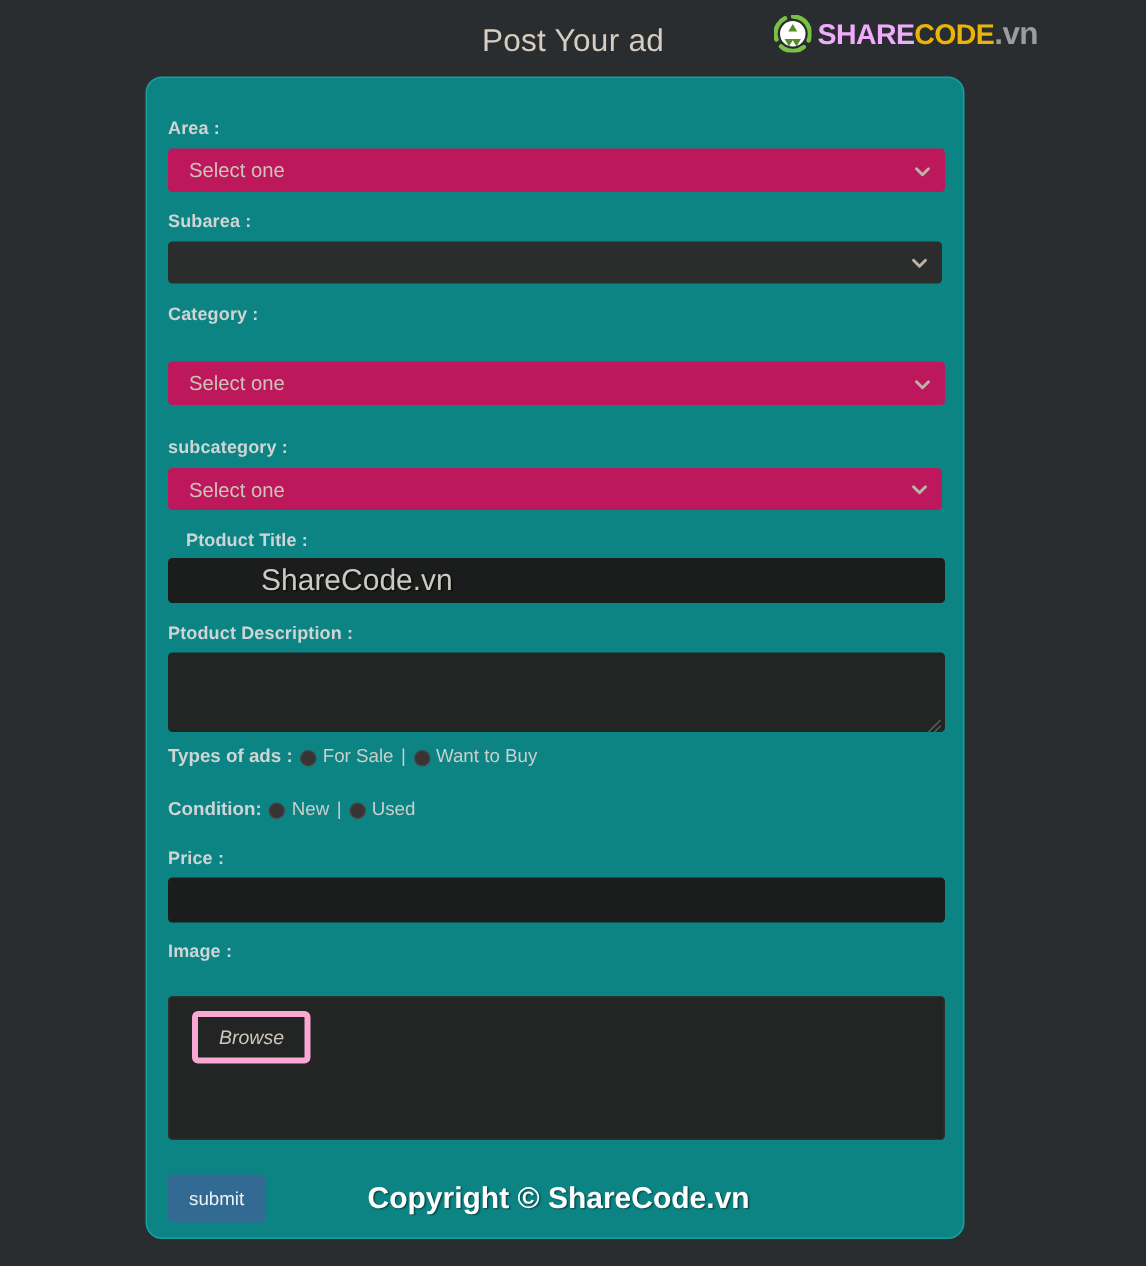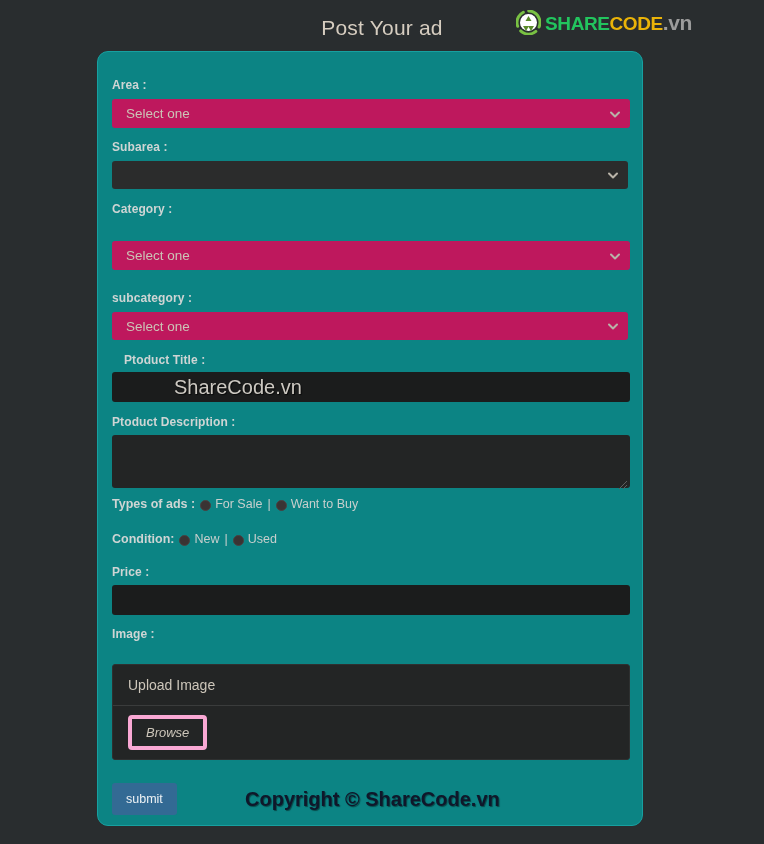--- a/index.html
+++ b/index.html
@@ -27,21 +27,21 @@
   .logo {
     position: absolute; right: 12px; top: 9px;
     height: 26px;
     display: flex; align-items: center; gap: 4px;
   }
   .logo-mark { width: 25px; height: 25px; display: block; }
   .logo-text {
     font-size: 19px; font-weight: bold; letter-spacing: -0.4px;
     line-height: 1; display: flex; align-items: baseline;
   }
-  .logo-share { color: #22c55e; }
+  .logo-share { color: #f0abfc; }
   .logo-code  { color: #eab308; }
   .logo-vn    { color: #9c9c9c; font-size: 21px; }
 
   
   .panel {
     position: absolute; left: 97px; top: 51px;
     width: 546px; height: 775px;
     background: #0c8484;
     border: 1px solid #17a0a0;
     border-radius: 11px;
@@ -152,21 +152,21 @@
     border: none; border-radius: 3px;
     color: #eef2f5;
     font-family: "Liberation Sans", sans-serif;
     font-size: 12.5px;
     padding: 9px 14px;
     cursor: pointer;
   }
   .copyright {
     position: absolute;
     font-size: 20px; font-weight: bold;
-    color: #0f172a;
+    color: #ffffff;
     text-shadow: 1px 1px 1px rgba(0,0,0,.45);
     white-space: nowrap;
   }
 </style>
 </head>
 <body>
 
 <div class="page">
 
   <div class="header">
@@ -265,21 +265,20 @@
       <span class="radio-dot"></span>
       <span class="radio-lbl">Used</span>
     </div>
 
     <div class="field-label" style="left:14px; top:513px;">Price :</div>
     <div class="txt" style="left:14px; top:533px; width:518px; height:30px;"></div>
 
     <div class="field-label" style="left:14px; top:575px;">Image :</div>
 
     <div class="upload-card" style="left:14px; top:612px; width:518px; height:96px;">
-      <div class="upload-head">Upload Image</div>
       <div class="upload-body">
         <button class="browse-btn">Browse</button>
       </div>
     </div>
 
     <button class="submit-btn" style="left:14px; top:731px;">submit</button>
 
     <div class="copyright" style="left:147px; top:736px;">Copyright © ShareCode.vn</div>
 
   </div>

